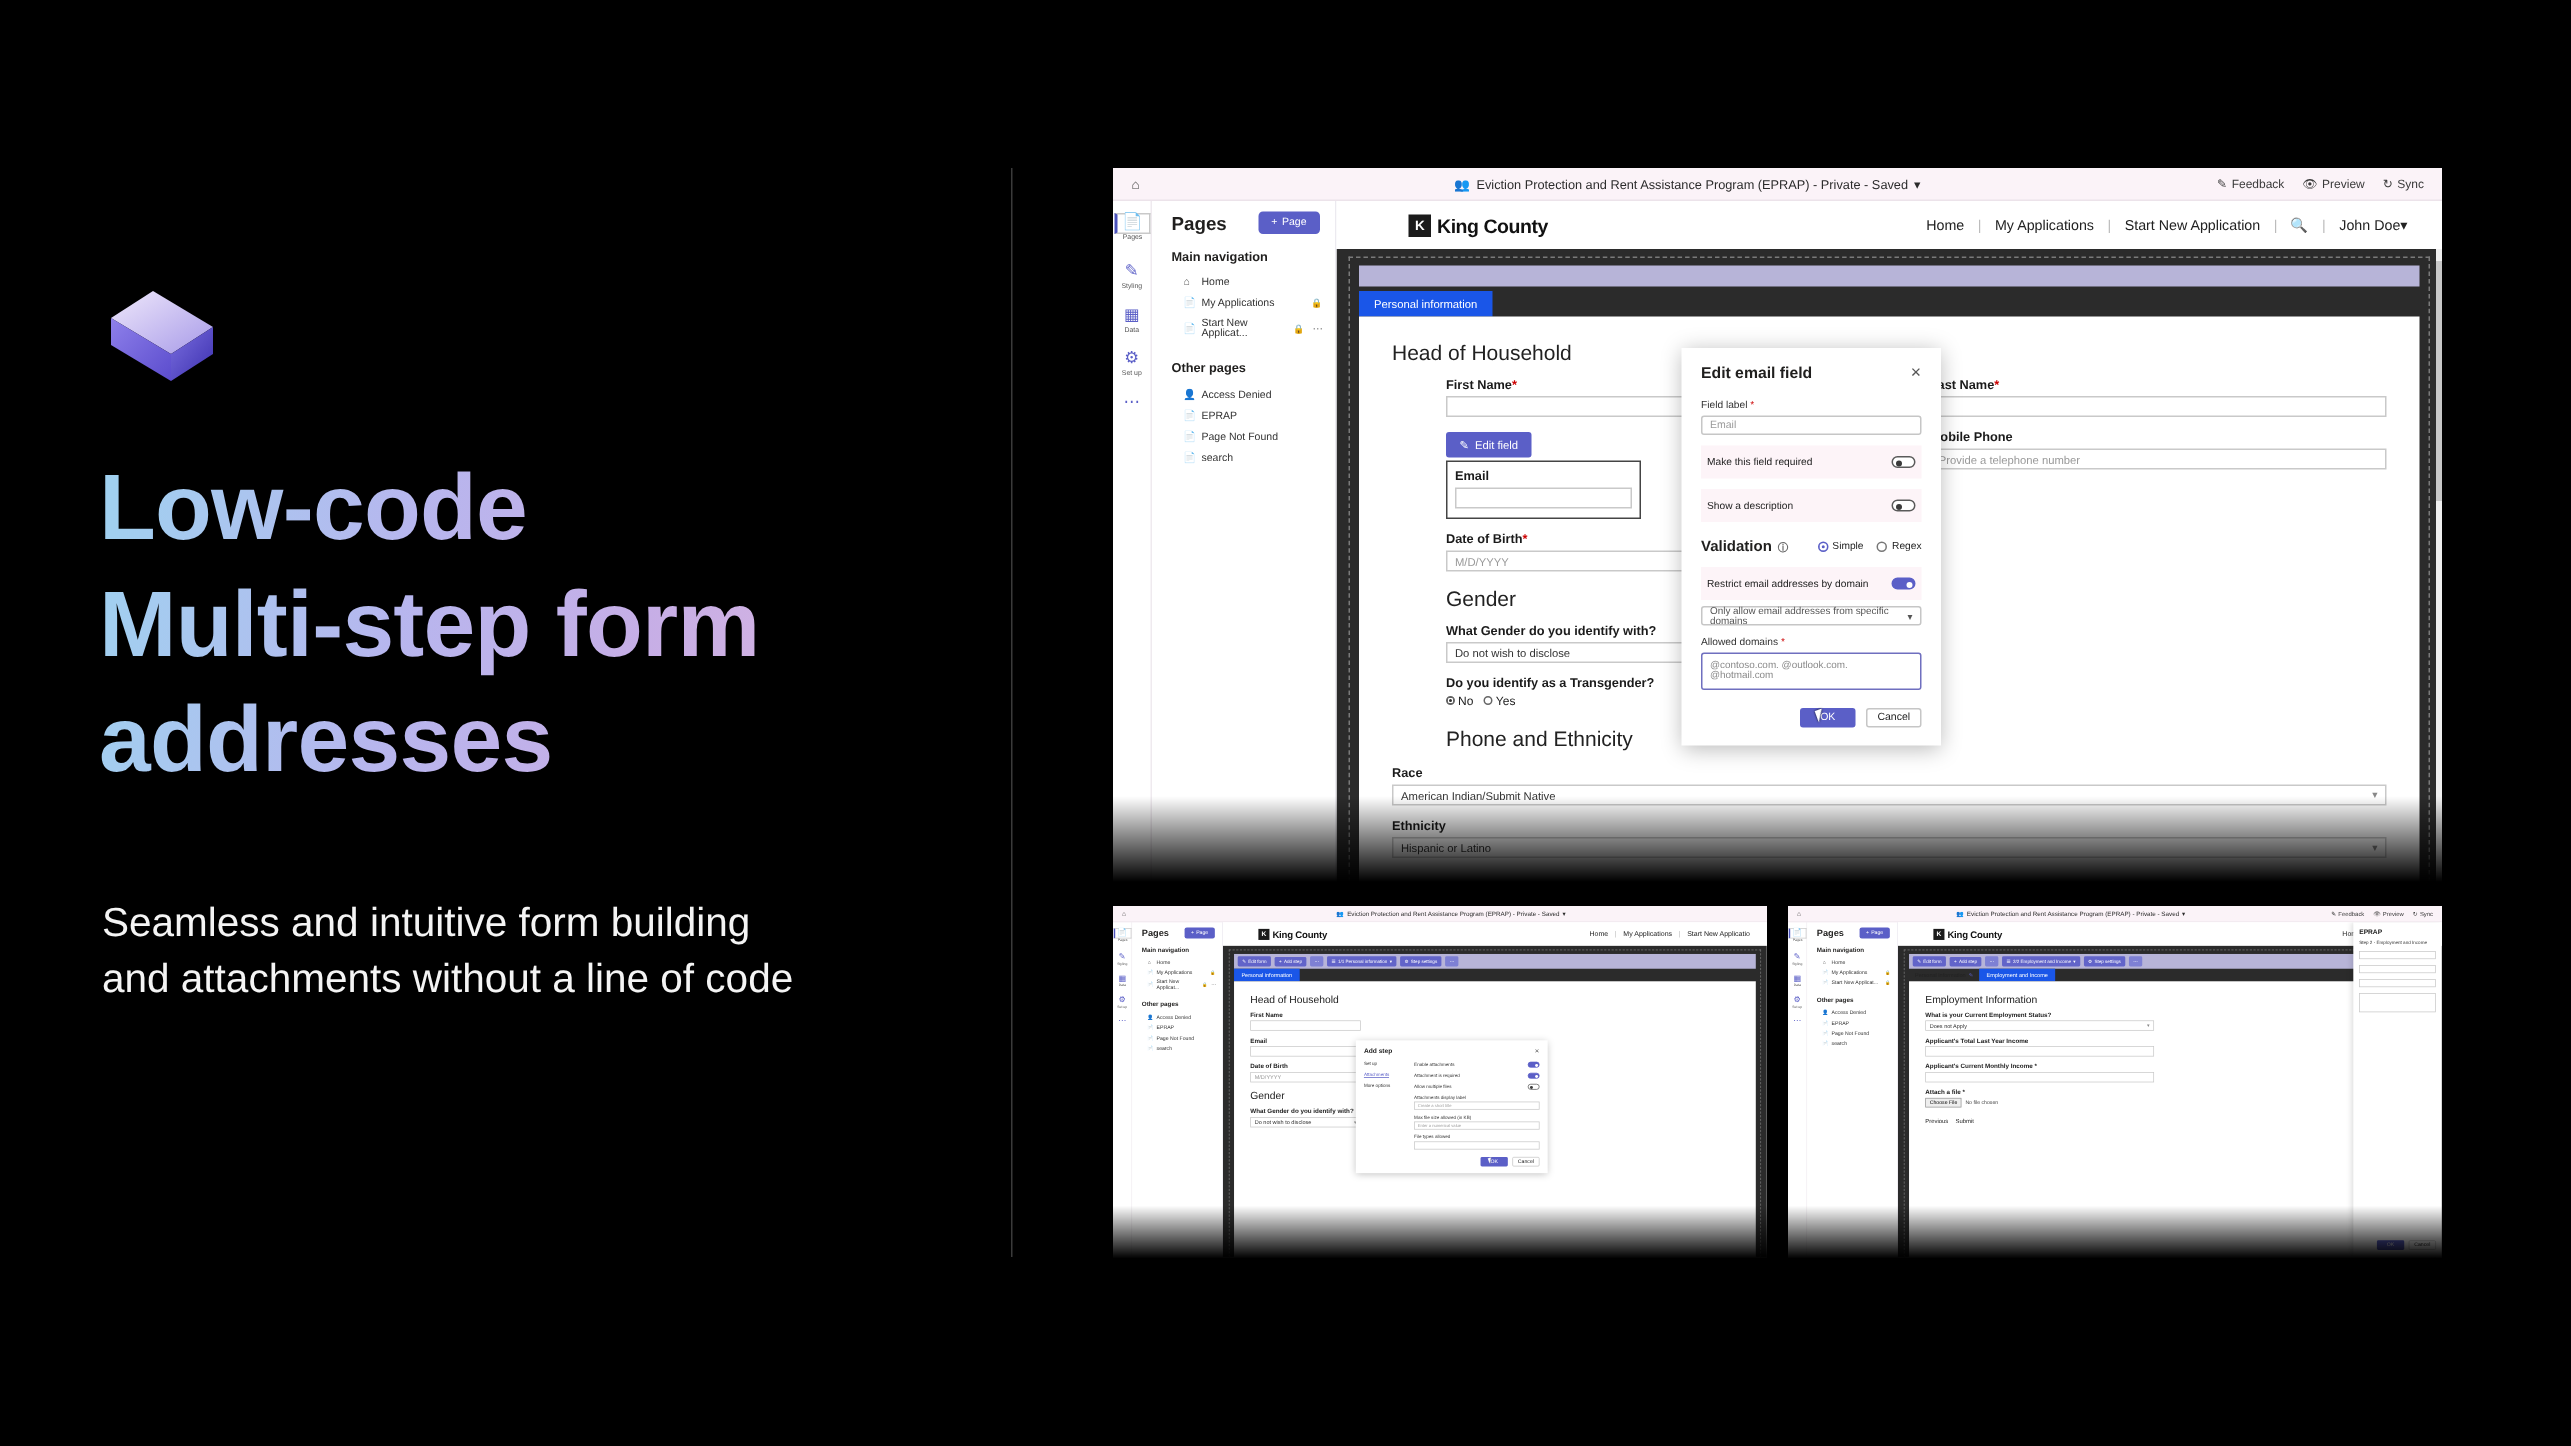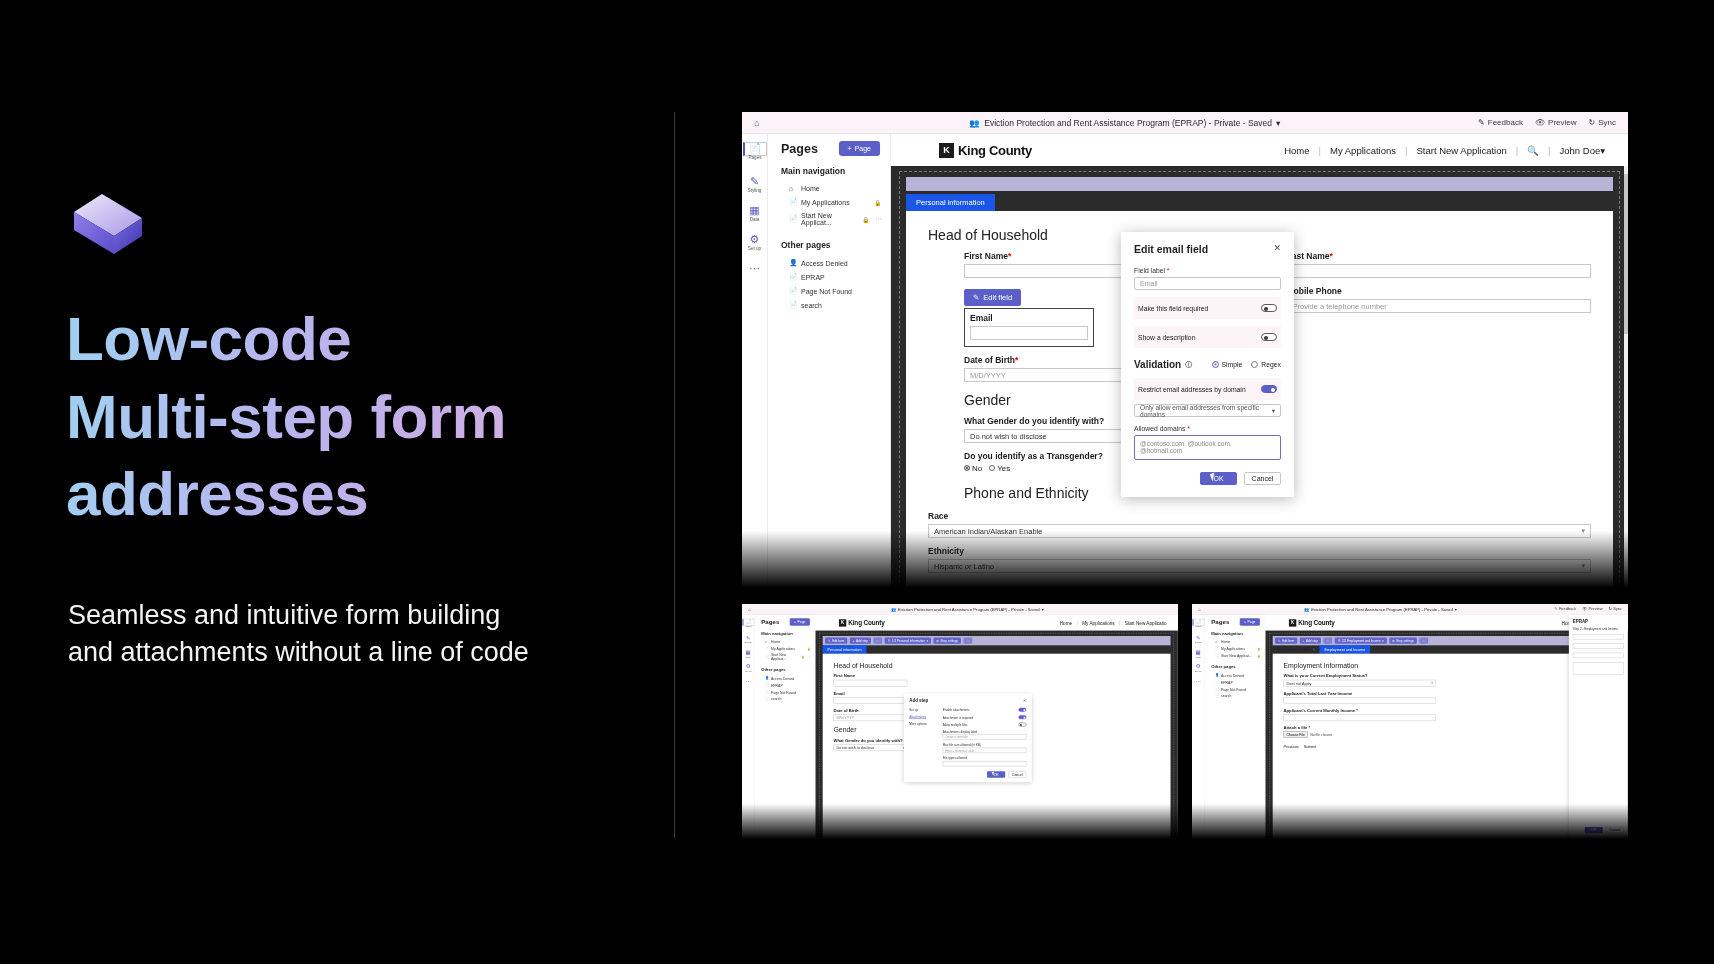--- a/index.html
+++ b/index.html
@@ -378,21 +378,21 @@
                   </div>
                   <div class="finput"></div>
                   <div class="flabel">Mobile Phone</div>
                   <div class="finput">Provide a telephone number</div>
                 </div>
               </div>
 
               <div style="margin-top:2px">
                 <div class="flabel">Race</div>
                 <div class="sel">
-                  <span>American Indian/Alaskan Enable</span>
+                  <span>American Indian/Submit Native</span>
                   <span class="cv">▾</span>
                 </div>
                 <div class="flabel">Ethnicity</div>
                 <div class="sel">
                   <span>Hispanic or Latino</span>
                   <span class="cv">▾</span>
                 </div>
               </div>
             </div>
           </div>

